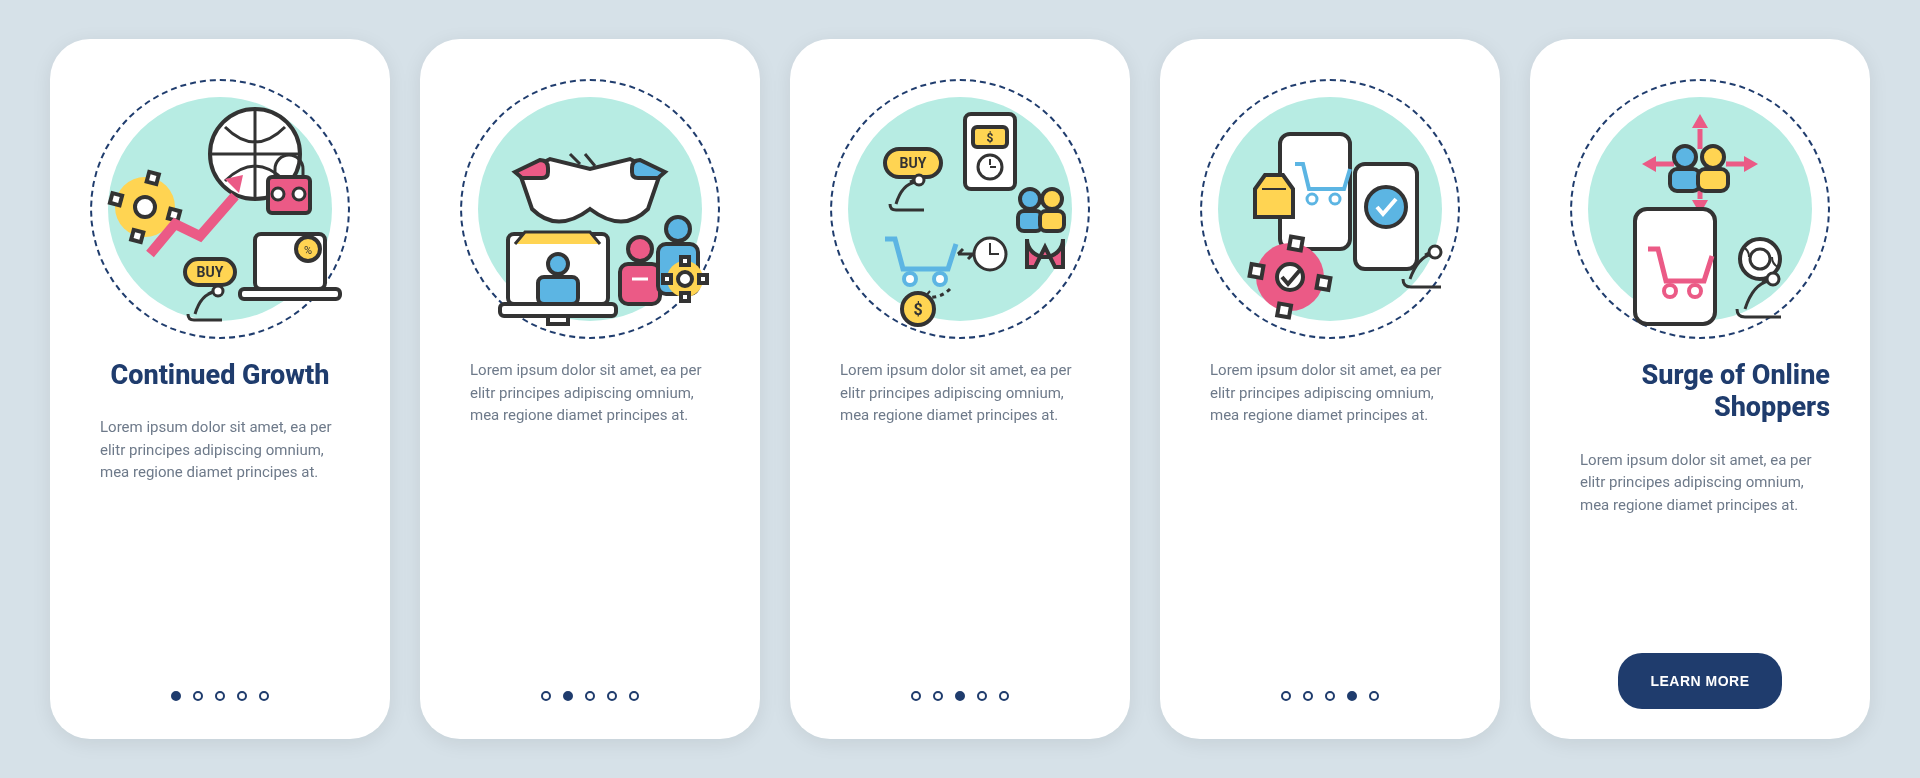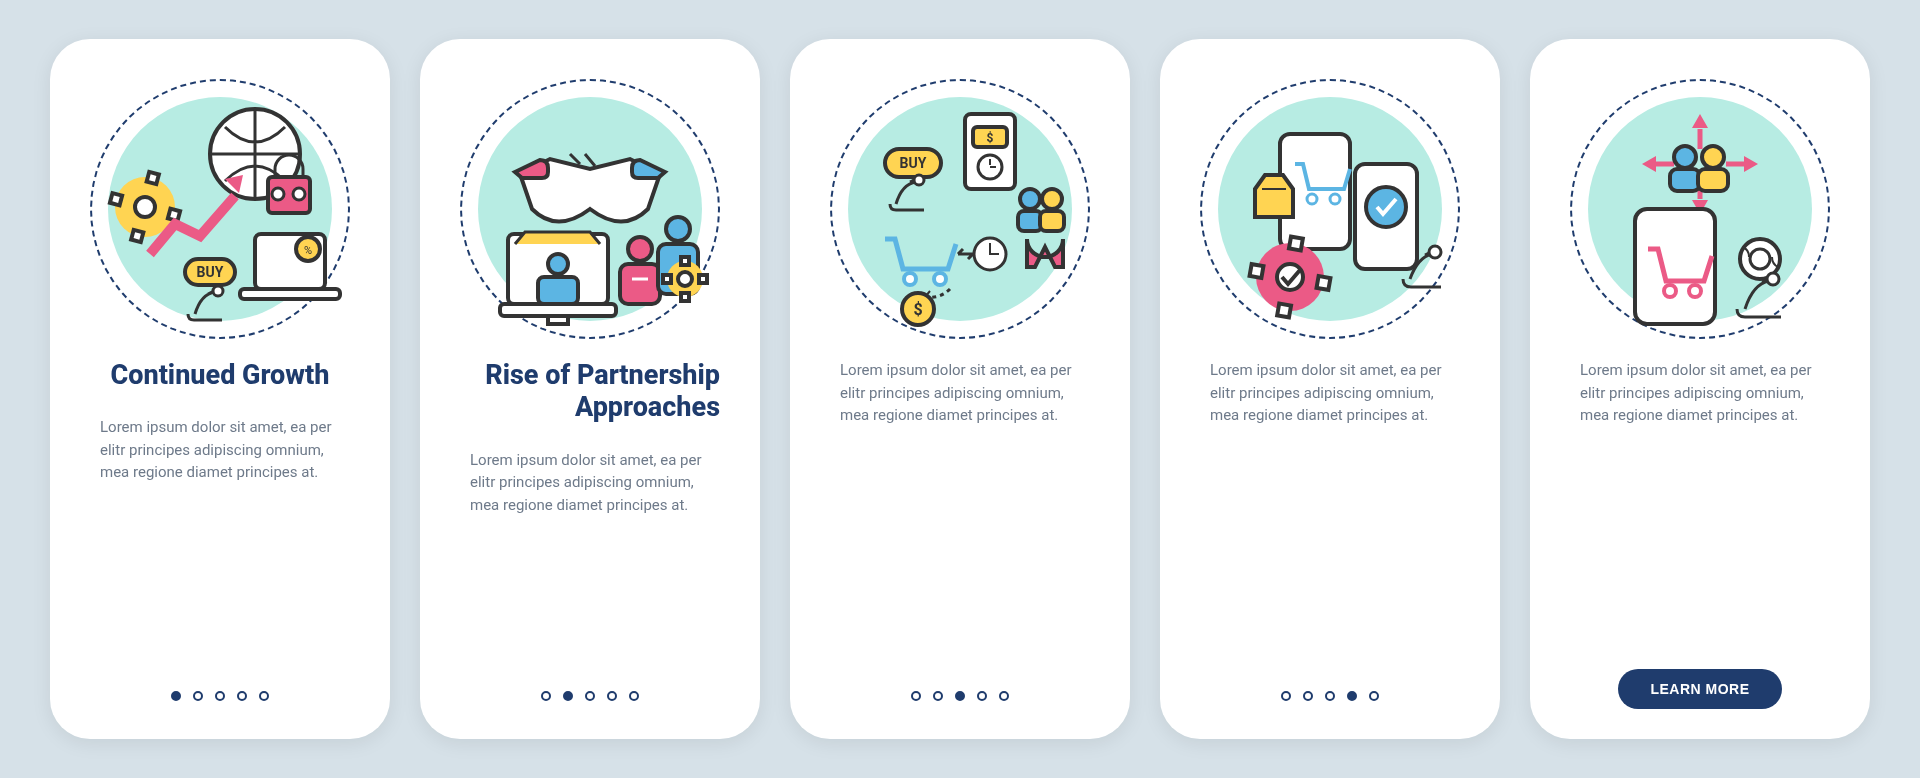--- a/index.html
+++ b/index.html
@@ -72,21 +72,21 @@
     background: transparent;
   }
   .dot.active { background: #1f3c6d; }
   .learn-more {
     position: absolute;
     bottom: 30px;
     background: #1f3c6d;
     color: #fff;
     border: none;
     border-radius: 24px;
-    padding: 12px 32px;
+    padding: 20px 32px;
     font-weight: 700;
     font-size: 14px;
     letter-spacing: .5px;
     cursor: pointer;
   }
 </style>
 </head>
 <body>
 
 <div class="card">
@@ -150,21 +150,20 @@
       <circle cx="218" cy="150" r="12" fill="#5cb5e3"></circle>
         <rect x="198" y="165" width="40" height="50" rx="8" fill="#5cb5e3"></rect>
       <circle cx="225" cy="200" r="18" fill="#ffd452" stroke="none"></circle>
         <circle cx="225" cy="200" r="7" fill="#fff"></circle>
         <rect x="221" y="178" width="8" height="8" fill="#fff"></rect>
         <rect x="221" y="214" width="8" height="8" fill="#fff"></rect>
         <rect x="203" y="196" width="8" height="8" fill="#fff"></rect>
         <rect x="239" y="196" width="8" height="8" fill="#fff"></rect>
     </svg>
   </div>
-  <h2 class="title">Rise of Partnership Approaches</h2>
   <p class="desc">Lorem ipsum dolor sit amet, ea per elitr principes adipiscing omnium, mea regione diamet principes at.</p>
   <div class="dots">
     <span class="dot"></span>
     <span class="dot active"></span>
     <span class="dot"></span>
     <span class="dot"></span>
     <span class="dot"></span>
   </div>
 </div>
 
@@ -259,15 +258,16 @@
         <path d="M78 170 h10 l8 32 h38 l8 -25" stroke="#eb5a86" stroke-width="5"></path>
         <circle cx="100" cy="212" r="6" fill="#fff" stroke="#eb5a86"></circle>
         <circle cx="125" cy="212" r="6" fill="#fff" stroke="#eb5a86"></circle>
       <circle cx="190" cy="180" r="20" fill="#fff"></circle>
         <circle cx="190" cy="180" r="10" fill="#fff" stroke-width="3"></circle>
       <path d="M175 230 q8 -25 24 -28 M192 203 l8 -4 M167 230 q0 8 8 8 h36" stroke-width="3"></path>
         <circle cx="203" cy="200" r="6" fill="#fff" stroke-width="3"></circle>
       <path d="M173 168 q6 3 6 10 M208 188 q-6 -3 -6 -10" stroke-width="2"></path>
     </svg>
   </div>
+  <h2 class="title">Surge of Online Shoppers</h2>
   <p class="desc">Lorem ipsum dolor sit amet, ea per elitr principes adipiscing omnium, mea regione diamet principes at.</p>
   <button class="learn-more">LEARN MORE</button>
 </div>
 
 </body></html>

